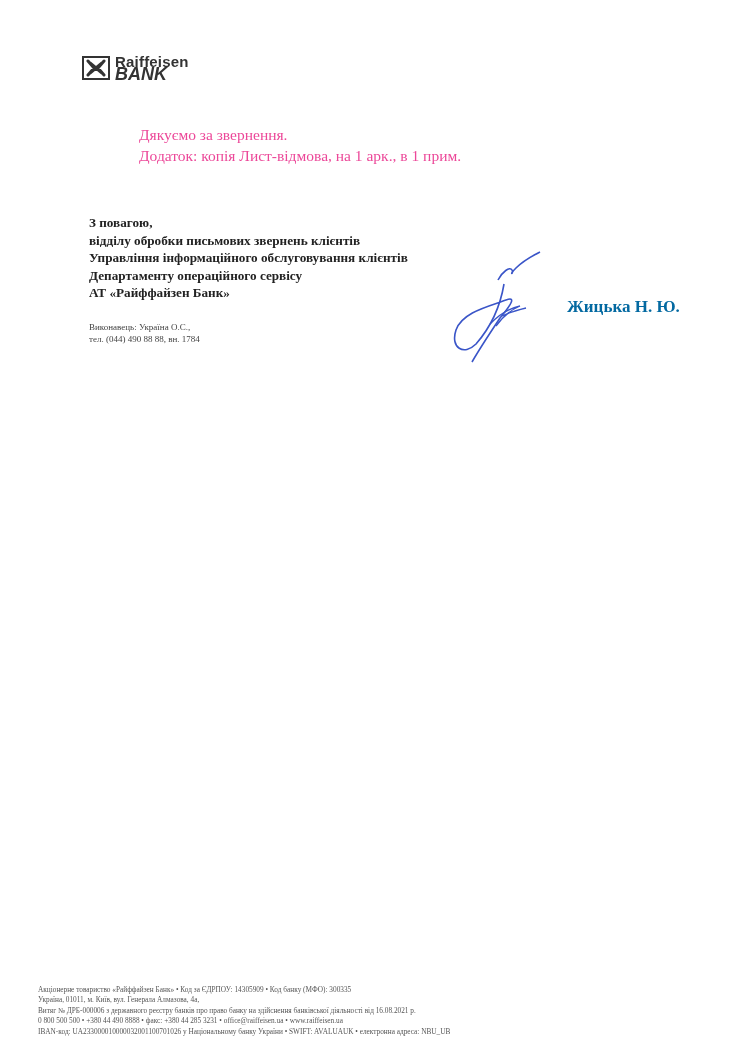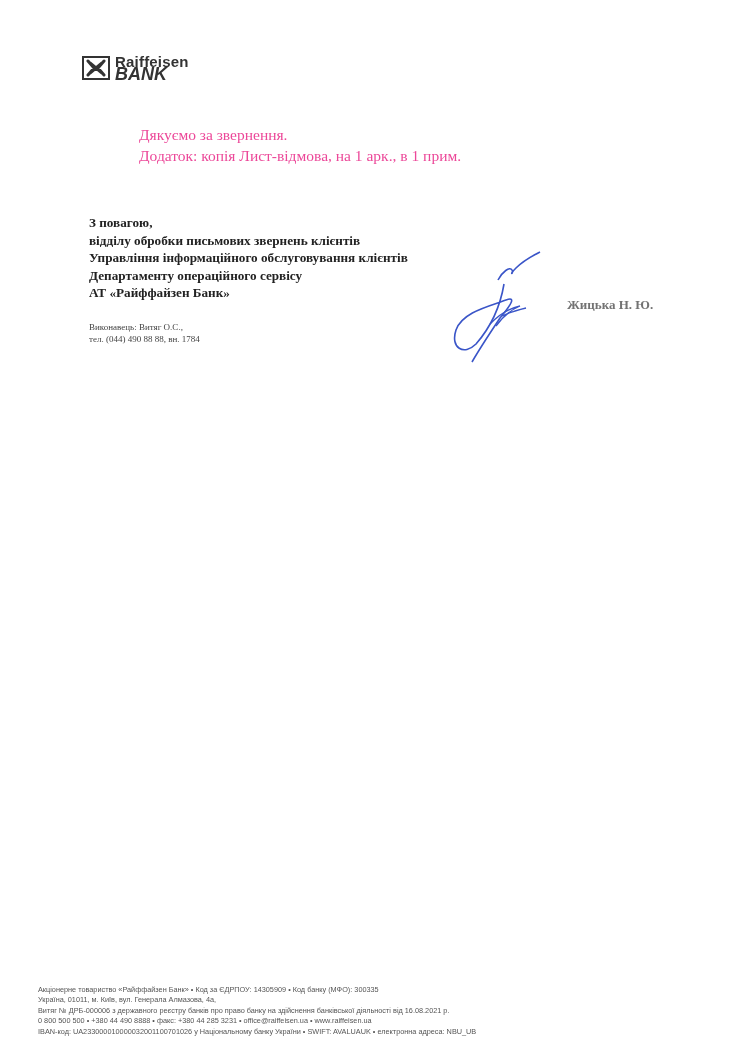--- a/index.html
+++ b/index.html
@@ -6,22 +6,22 @@
   body { width: 740px; height: 1055px; position: relative; overflow: hidden; font-family: "Liberation Serif", serif; color: #222; }
   .logo { position: absolute; left: 82px; top: 55px; display: flex; align-items: center; }
   .logo-box { width: 28px; height: 24px; border: 2px solid #333; box-sizing: border-box; display:flex; align-items:center; justify-content:center; }
   .logo-text { margin-left: 5px; font-family: "Liberation Sans", sans-serif; font-weight: bold; color: #333; line-height: 13px; }
   .logo-text .l1 { font-size: 15px; letter-spacing: 0.2px; }
   .logo-text .l2 { font-size: 18px; font-style: italic; }
   .thanks { position: absolute; left: 139px; top: 124px; font-size: 15.5px; line-height: 21px; color: #ec4899; }
   .sig { position: absolute; left: 89px; top: 202px; font-size: 13.2px; font-weight: bold; line-height: 17.5px; color: #222; margin-top: 12px; }
   .exec { position: absolute; left: 89px; top: 321px; font-size: 9px; line-height: 12px; color: #444; }
   .signature { position: absolute; left: 440px; top: 248px; }
-  .name { position: absolute; left: 567px; top: 297px; font-size: 13px; font-weight: bold; color: #737373; }
-  .footer { position: absolute; left: 38px; top: 985px; font-family: Liberation Sans, sans-serif; font-size: 7.3px; line-height: 10.4px; color: #555; white-space: nowrap; }
+  .name { position: absolute; left: 567px; top: 297px; font-size: 17px; font-weight: bold; color: #0369a1; }
+  .footer { position: absolute; left: 38px; top: 985px; font-family: Liberation Serif, serif; font-size: 7.3px; line-height: 10.4px; color: #555; white-space: nowrap; }
 </style>
 </head>
 <body>
 
 <div class="logo">
   <div class="logo-box">
     <svg width="22" height="18" viewBox="0 0 22 18">
       <path d="M3 2 L9 9 L3 16 M19 2 L13 9 L19 16 M5 4 L17 14 M17 4 L5 14" stroke="#333" stroke-width="3" fill="none" stroke-linecap="round"></path>
     </svg>
   </div>
@@ -48,21 +48,21 @@
   <svg width="110" height="120" viewBox="0 0 110 120">
     <path d="M58 32 C62 24 70 18 72 22 C74 26 68 28 76 20 C84 12 92 8 100 4" stroke="#3a55c8" stroke-width="1.6" fill="none"></path>
     <path d="M64 36 C60 60 50 80 36 96 C24 108 10 100 16 82 C22 64 50 58 66 52 C76 48 72 56 60 70 C52 82 40 100 32 114" stroke="#3a55c8" stroke-width="1.6" fill="none"></path>
     <path d="M50 76 C60 66 70 60 80 58 C70 62 62 70 56 78 M62 68 C70 64 78 62 86 60" stroke="#3a55c8" stroke-width="1.3" fill="none"></path>
   </svg>
 </div>
 
 <div class="name">Жицька Н. Ю.</div>
 
 <div class="exec">
-  <div>Виконавець: Витяг О.С.,</div>
+  <div>Виконавець: Україна О.С.,</div>
   <div>тел. (044) 490 88 88, вн. 1784</div>
 </div>
 
 <div class="footer">
   <div>Акціонерне товариство «Райффайзен Банк» • Код за ЄДРПОУ: 14305909  • Код банку (МФО): 300335</div>
   <div>Україна, 01011, м. Київ, вул. Генерала Алмазова, 4а,</div>
   <div>Витяг № ДРБ-000006 з державного реєстру банків про право банку на здійснення банківської діяльності від 16.08.2021 р.</div>
   <div>0 800 500 500 • +380 44 490 8888 • факс: +380 44 285 3231 • office@raiffeisen.ua • www.raiffeisen.ua</div>
   <div>IBAN-код: UA233000010000032001100701026 у Національному банку України • SWIFT: AVALUAUK • електронна адреса: NBU_UB</div>
 </div>

